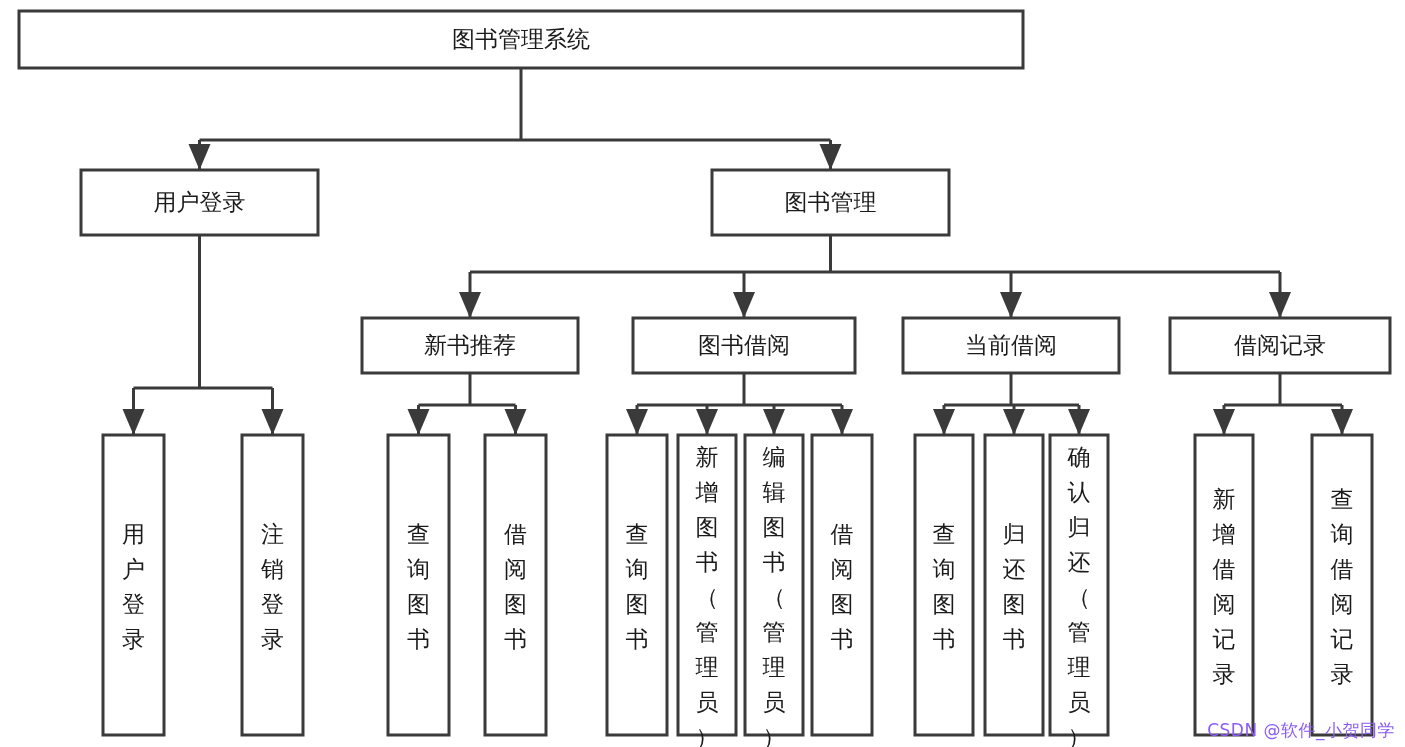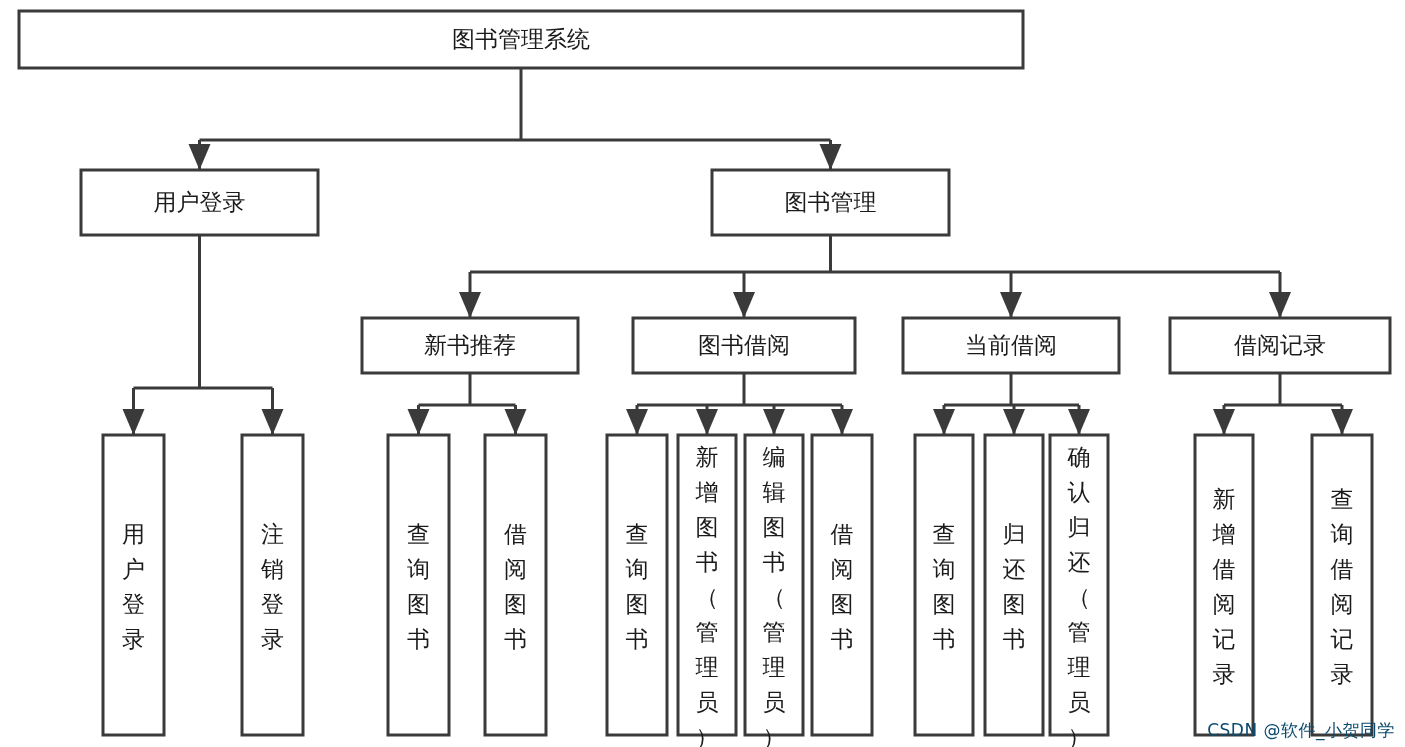--- a/index.html
+++ b/index.html
@@ -56,21 +56,21 @@
   .arrow-head {
     fill: #3a3a3a;
     stroke: none;
   }
   .watermark-text {
     position: absolute;
     right: 10px;
     bottom: 5px;
     font-family: "DejaVu Sans", "Liberation Sans", sans-serif;
     font-size: 17px;
-    color: #0c4a6e;
+    color: #8b5cf6;
     white-space: nowrap;
     letter-spacing: 0.5px;
     user-select: none;
     margin-left: 12px;
   }
 </style>
 </head>
 <body>
 
 <div id="diagram-root">

